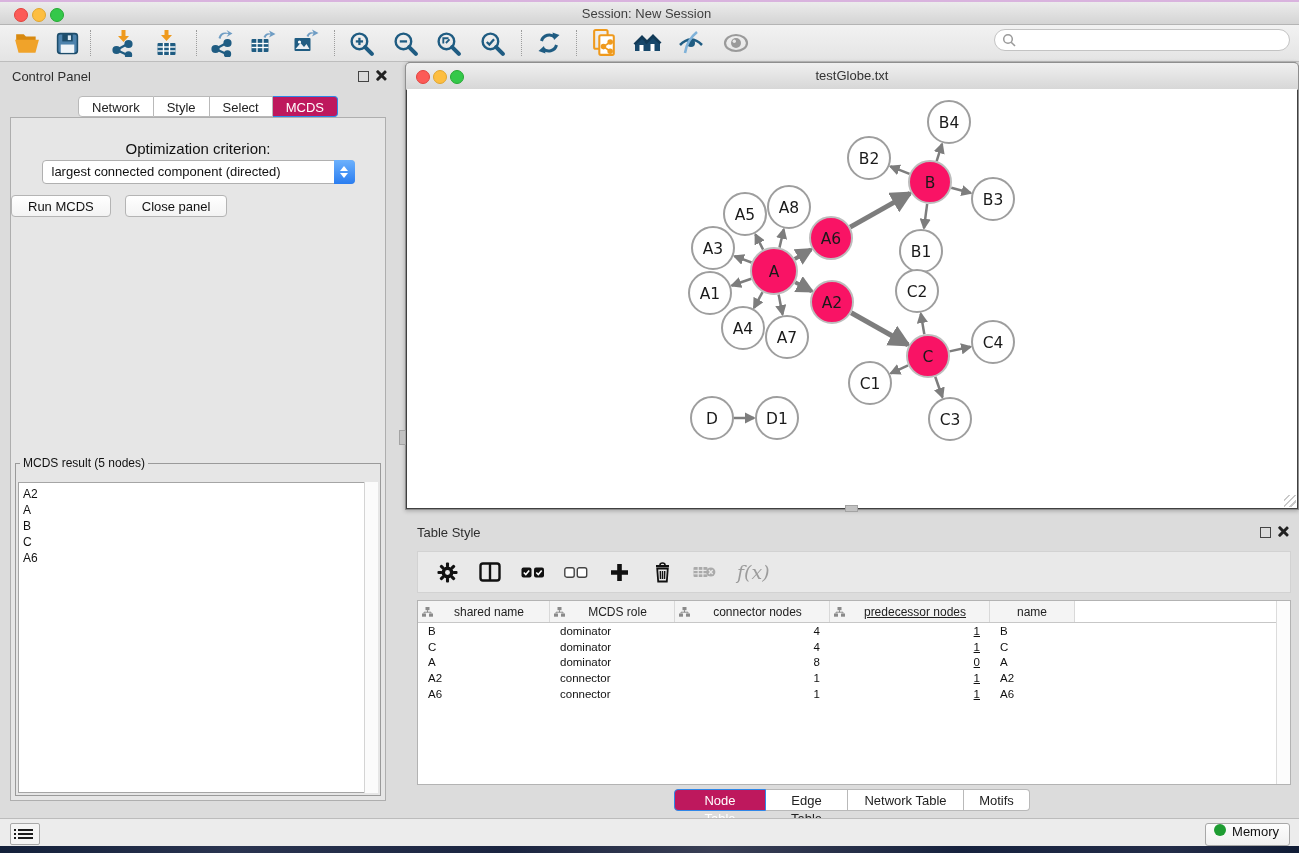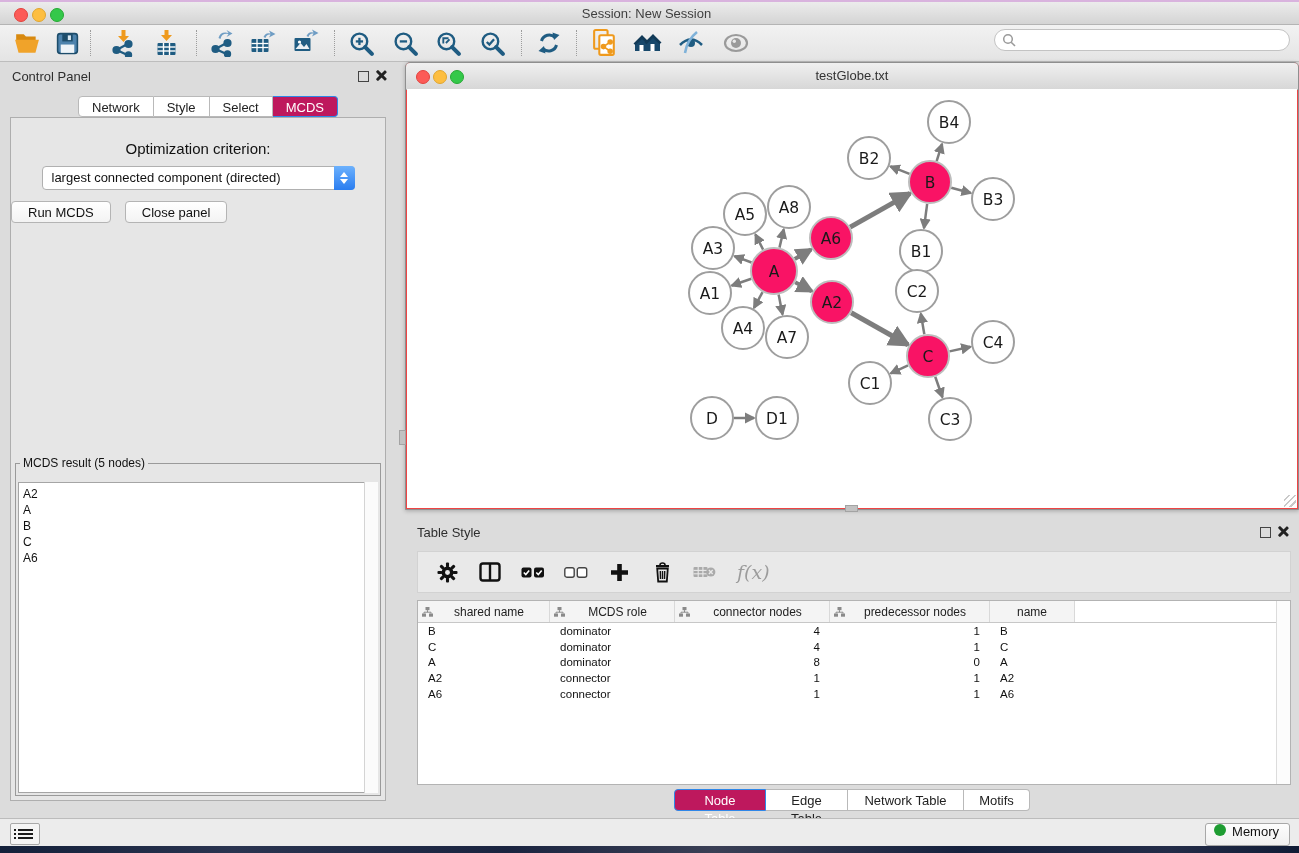--- a/index.html
+++ b/index.html
@@ -57,21 +57,21 @@
   }
   .seg-tab:first-child{border-left:1px solid #b9b9b9;border-radius:4px 0 0 4px;}
   .seg-tab:last-child{border-radius:0 4px 4px 0;}
   .seg-tab.active{background:#be185d;border-color:#2f87e8;color:#fff;}
   #cp-body{
     position:absolute;left:10px;top:55px;width:376px;height:684px;
     background:#e6e6e6;border:1px solid #aeaeae;box-sizing:border-box;
   }
   #opt-label{margin-top:22px;text-align:center;font-size:15px;color:#111;}
   #criterion{
-    position:relative;margin:9px auto 0;width:313px;height:24px;background:#fff;
+    position:relative;margin:3px auto 0;width:313px;height:24px;background:#fff;
     border:1px solid #b0b0b0;border-radius:4px;box-sizing:border-box;
     font-size:13px;color:#111;line-height:22px;padding-left:9px;
   }
   #criterion .spinner{
     position:absolute;right:-1px;top:-1px;width:21px;height:24px;border-radius:0 4px 4px 0;
     background:linear-gradient(#6cb1fd,#2a7df0);display:flex;flex-direction:column;align-items:center;justify-content:center;gap:2px;
   }
   .chev{width:0;height:0;border-left:4px solid transparent;border-right:4px solid transparent;}
   .chev.up{border-bottom:5px solid #fff;}
   .chev.down{border-top:5px solid #fff;}
@@ -88,21 +88,21 @@
   #result-list{
     position:absolute;left:2px;right:2px;top:12px;bottom:2px;background:#fff;border:1px solid #a5a5a5;
     list-style:none;margin:0;padding:3px 0 0 4px;font-size:12px;color:#111;
   }
   #result-list li{line-height:16px;}
   #result-scroll{position:absolute;right:2px;top:12px;bottom:2px;width:13px;background:#fbfbfb;border-left:1px solid #d4d4d4;}
   
   #net-window{
     position:absolute;left:405px;top:62px;width:894px;height:448px;
     border:1px solid #8f8f8f;border-radius:5px 5px 0 0;box-sizing:border-box;
-    background:#ef4444;box-shadow:0 1px 4px rgba(0,0,0,.25);
+    background:#404040;box-shadow:0 1px 4px rgba(0,0,0,.25);
   }
   #net-titlebar{
     position:relative;height:26px;background:linear-gradient(#f0f0f0,#d7d7d7);
     border-bottom:1px solid #aeaeae;border-radius:4px 4px 0 0;
   }
   #net-titlebar .title{position:absolute;left:0;right:0;top:5px;text-align:center;font-size:13px;color:#333;}
   #net-canvas{position:absolute;left:1px;top:26px;width:890px;height:419px;background:#fff;}
   #resize-hatch{
     position:absolute;right:1px;bottom:1px;width:12px;height:12px;
     background:repeating-linear-gradient(135deg,transparent 0 3px,#c9c9c9 3px 4.5px);
@@ -122,21 +122,21 @@
     background:#fff;border:1px solid #b3b3b3;box-sizing:border-box;overflow:hidden;
   }
   #thead{display:flex;height:21px;border-bottom:1px solid #c7c7c7;}
   .th{
     background:#f4f4f4;border-right:1px solid #d9d9d9;box-sizing:border-box;
     display:flex;align-items:center;font-size:12px;color:#222;padding:0 4px;
   }
   .th .lbl{flex:1;text-align:center;}
   .trow{display:flex;height:15.7px;align-items:center;}
   .td{box-sizing:border-box;font-size:11.5px;color:#111;padding:0 10px;white-space:nowrap;}
-  .c0{width:132px;justify-content:flex-end;}.c1{width:125px;}.c2{width:155px;}.c3{width:160px;}.c4{width:85px;}
+  .c0{width:132px;justify-content:flex-end;}.c1{width:125px;}.c2{width:155px;}.c3{width:160px;text-decoration:underline;}.c4{width:85px;}
   .num{text-align:right;}
   #tbl-scroll{position:absolute;right:0;top:0;bottom:0;width:13px;background:#fcfcfc;border-left:1px solid #dcdcdc;}
   #tp-tabs{position:absolute;left:0;right:0;top:271px;height:22px;display:flex;justify-content:center;}
   
   #statusbar{
     position:absolute;left:0;top:818px;width:1299px;height:28px;
     background:#ececec;border-top:1px solid #bcbcbc;box-sizing:border-box;
   }
   #list-btn{
     position:absolute;left:10px;top:4px;width:28px;height:20px;background:#f4f4f4;

